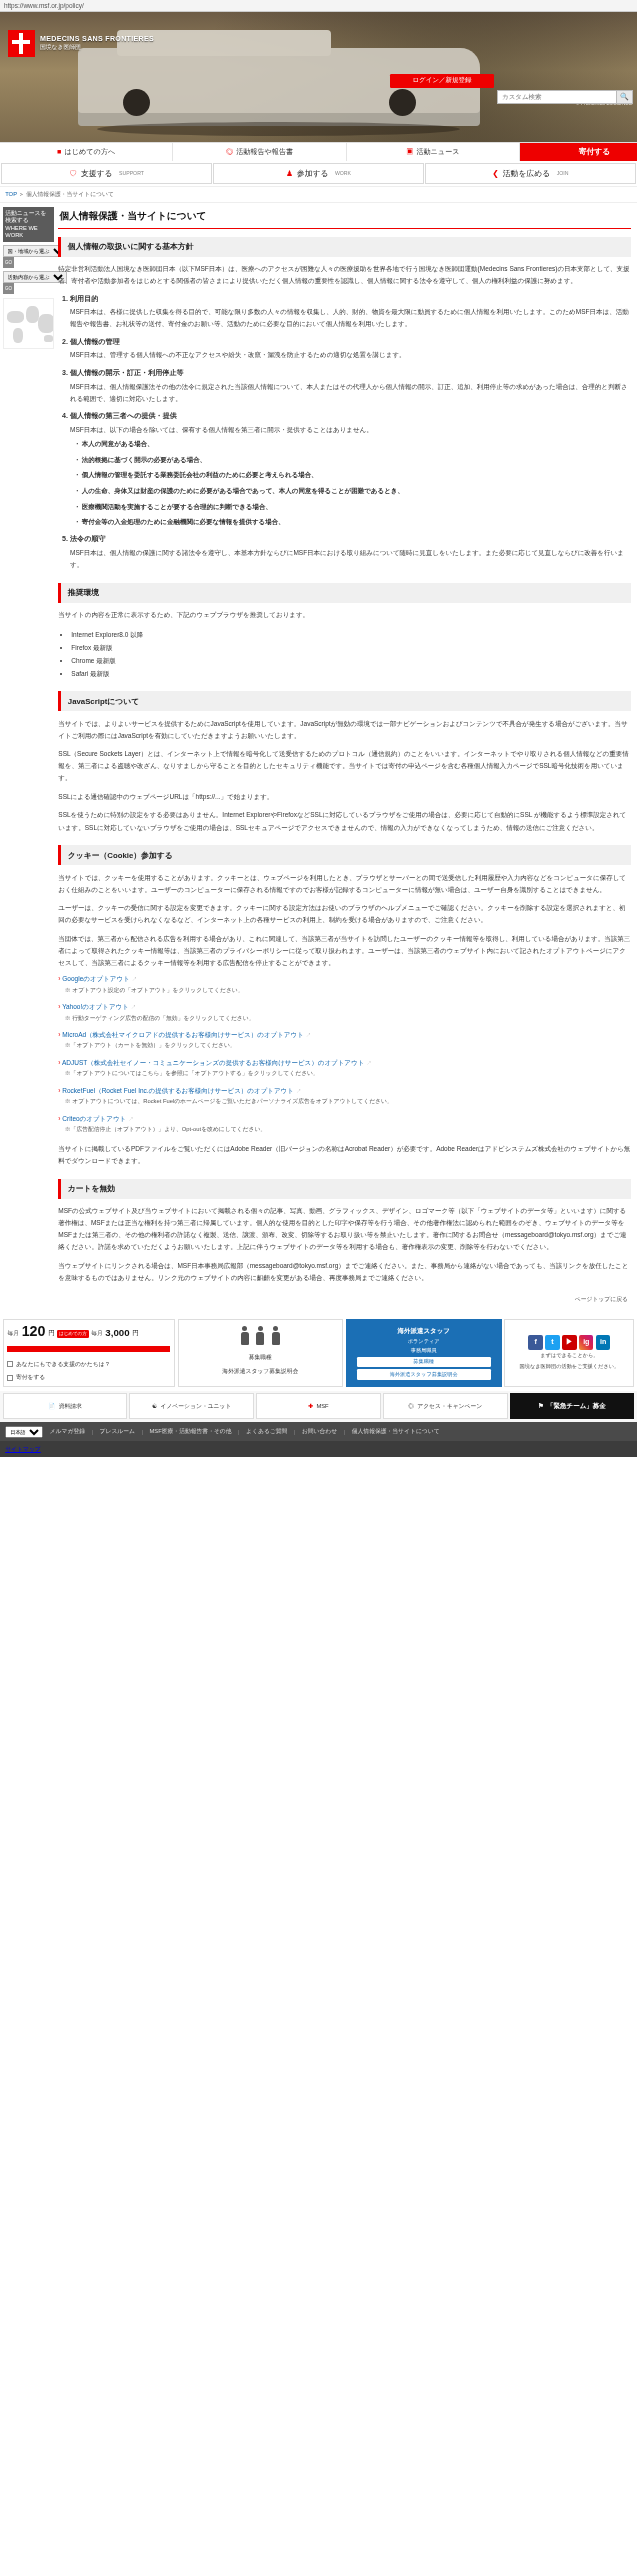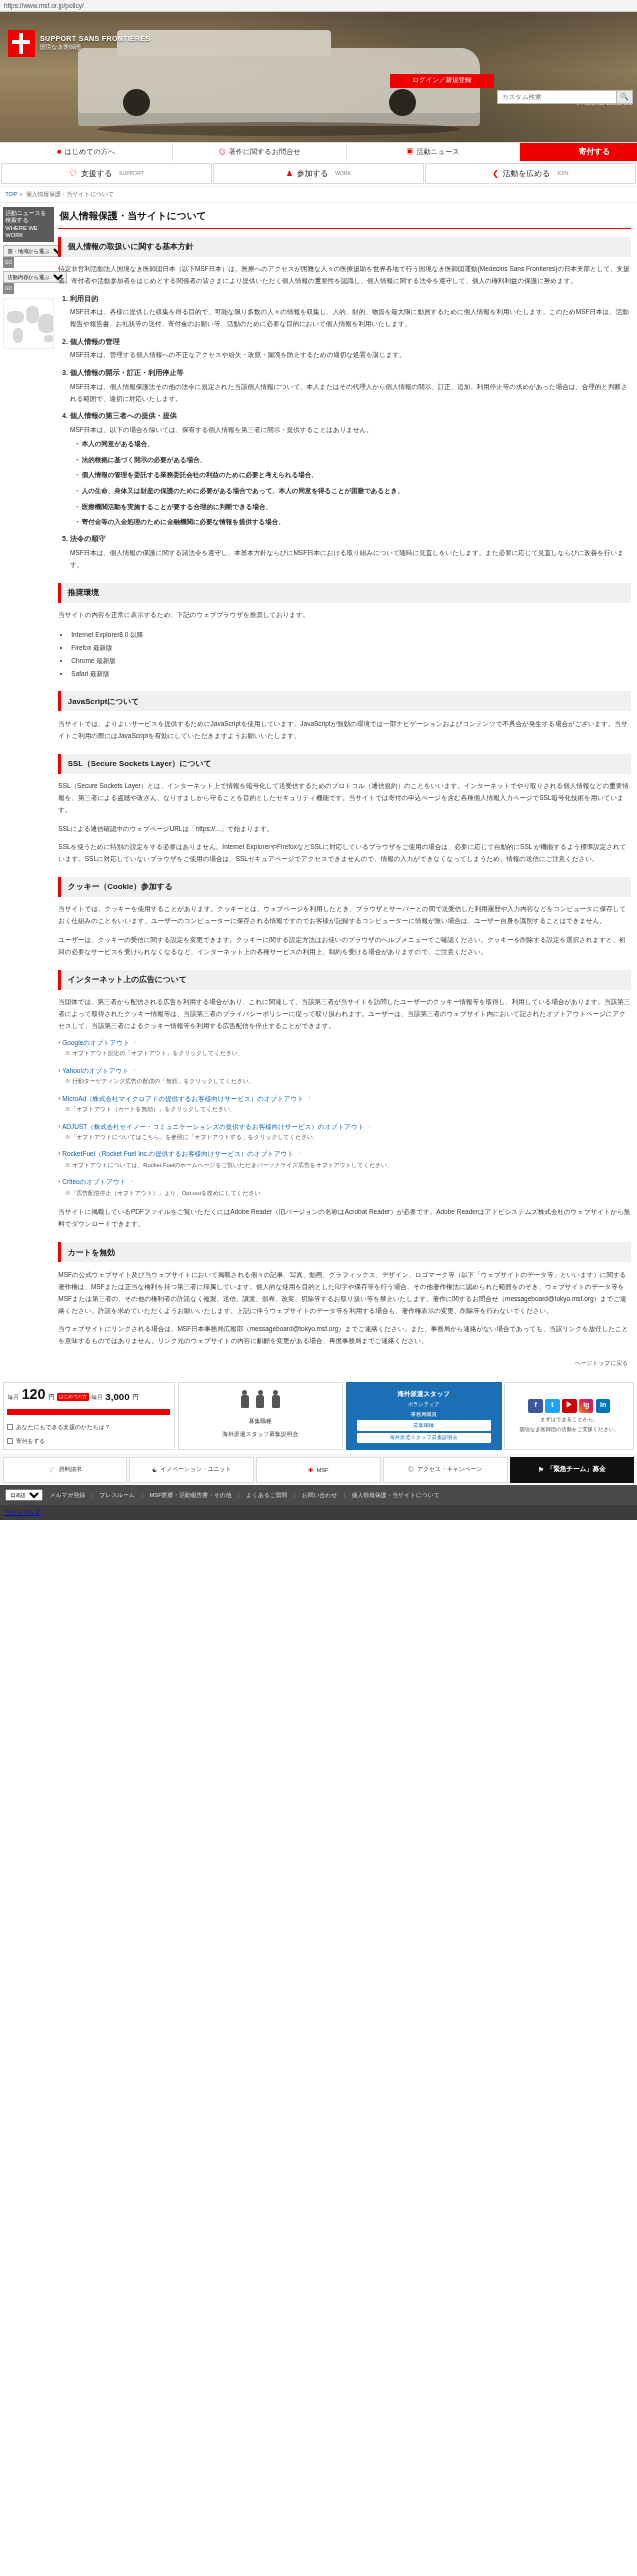--- a/index.html
+++ b/index.html
@@ -213,21 +213,21 @@
 <div class="hero">
   <div class="hero-photo">
     <div class="hero-car"></div>
     <div class="hero-wheel w1"></div>
     <div class="hero-wheel w2"></div>
   </div>
 
   <div class="logo-block">
     <div class="logo-mark"></div>
     <div class="logo-text">
-      <div class="l1">SUPPORT SANS FRONTIERES</div>
+      <div class="l1">MEDECINS SANS FRONTIERES</div>
       <div>国境なき医師団</div>
     </div>
   </div>
 
   <div class="hero-credit">© Francesco Zizola/Noor</div>
 
   <div class="login-box">ログイン／新規登録</div>
 
   <div class="search-row">
     <input type="text" placeholder="カスタム検索" style="">
@@ -235,21 +235,21 @@
   </div>
 </div>
 
 <div class="gnav">
   <div class="gnav-item">
     <span class="ic">■</span>
     <span>はじめての方へ</span>
   </div>
   <div class="gnav-item">
     <span class="ic">◎</span>
-    <span>著作に関するお問合せ</span>
+    <span>活動報告や報告書</span>
   </div>
   <div class="gnav-item">
     <span class="ic">▣</span>
     <span>活動ニュース</span>
   </div>
   <div class="gnav-donate">寄付する</div>
 </div>
 
 <div class="subnav">
   <div class="subnav-item">
@@ -341,30 +341,28 @@
     <ul class="browsers">
       <li>Internet Explorer8.0 以降</li>
       <li>Firefox 最新版</li>
       <li>Chrome 最新版</li>
       <li>Safari 最新版</li>
     </ul>
 
     <div class="sec-h">JavaScriptについて</div>
     <p class="body">当サイトでは、よりよいサービスを提供するためにJavaScriptを使用しています。JavaScriptが無効の環境では一部ナビゲーションおよびコンテンツで不具合が発生する場合がございます。当サイトご利用の際にはJavaScriptを有効にしていただきますようお願いいたします。</p>
 
-    <div class="sec-h">SSL（Secure Sockets Layer）について</div>
     <p class="body">SSL（Secure Sockets Layer）とは、インターネット上で情報を暗号化して送受信するためのプロトコル（通信規約）のことをいいます。インターネットでやり取りされる個人情報などの重要情報を、第三者による盗聴や改ざん、なりすましから守ることを目的としたセキュリティ機能です。当サイトでは寄付の申込ページを含む各種個人情報入力ページでSSL暗号化技術を用いています。</p>
     <p class="body">SSLによる通信確認中のウェブページURLは「https://...」で始まります。</p>
     <p class="body">SSLを使うために特別の設定をする必要はありません。Internet ExplorerやFirefoxなどSSLに対応しているブラウザをご使用の場合は、必要に応じて自動的にSSL が機能するよう標準設定されています。SSLに対応していないブラウザをご使用の場合は、SSLセキュアページでアクセスできませんので、情報の入力ができなくなってしまうため、情報の送信にご注意ください。</p>
 
     <div class="sec-h">クッキー（Cookie）参加する</div>
     <p class="body">当サイトでは、クッキーを使用することがあります。クッキーとは、ウェブページを利用したとき、ブラウザとサーバーとの間で送受信した利用履歴や入力内容などをコンピュータに保存しておく仕組みのことをいいます。ユーザーのコンピューターに保存される情報ですのでお客様が記録するコンピューターに情報が無い場合は、ユーザー自身を識別することはできません。</p>
     <p class="body">ユーザーは、クッキーの受信に関する設定を変更できます。クッキーに関する設定方法はお使いのブラウザのヘルプメニューでご確認ください。クッキーを削除する設定を選択されますと、初回の必要なサービスを受けられなくなるなど、インターネット上の各種サービスの利用上、制約を受ける場合がありますので、ご注意ください。</p>
 
-    <div class="sec-h">インターネット上の広告について</div>
     <p class="body">当団体では、第三者から配信される広告を利用する場合があり、これに関連して、当該第三者が当サイトを訪問したユーザーのクッキー情報等を取得し、利用している場合があります。当該第三者によって取得されたクッキー情報等は、当該第三者のプライバシーポリシーに従って取り扱われます。ユーザーは、当該第三者のウェブサイト内において記されたオプトアウトページにアクセスして、当該第三者によるクッキー情報等を利用する広告配信を停止することができます。</p>
 
     <div class="optout">
       <div class="optout-item">
         <div><span class="t">Googleのオプトアウト</span>
           <span class="ext">↗</span></div>
         <div class="d">※ オプトアウト設定の「オプトアウト」をクリックしてください。</div>
       </div>
       <div class="optout-item">
         <div><span class="t">Yahoo!のオプトアウト</span>

